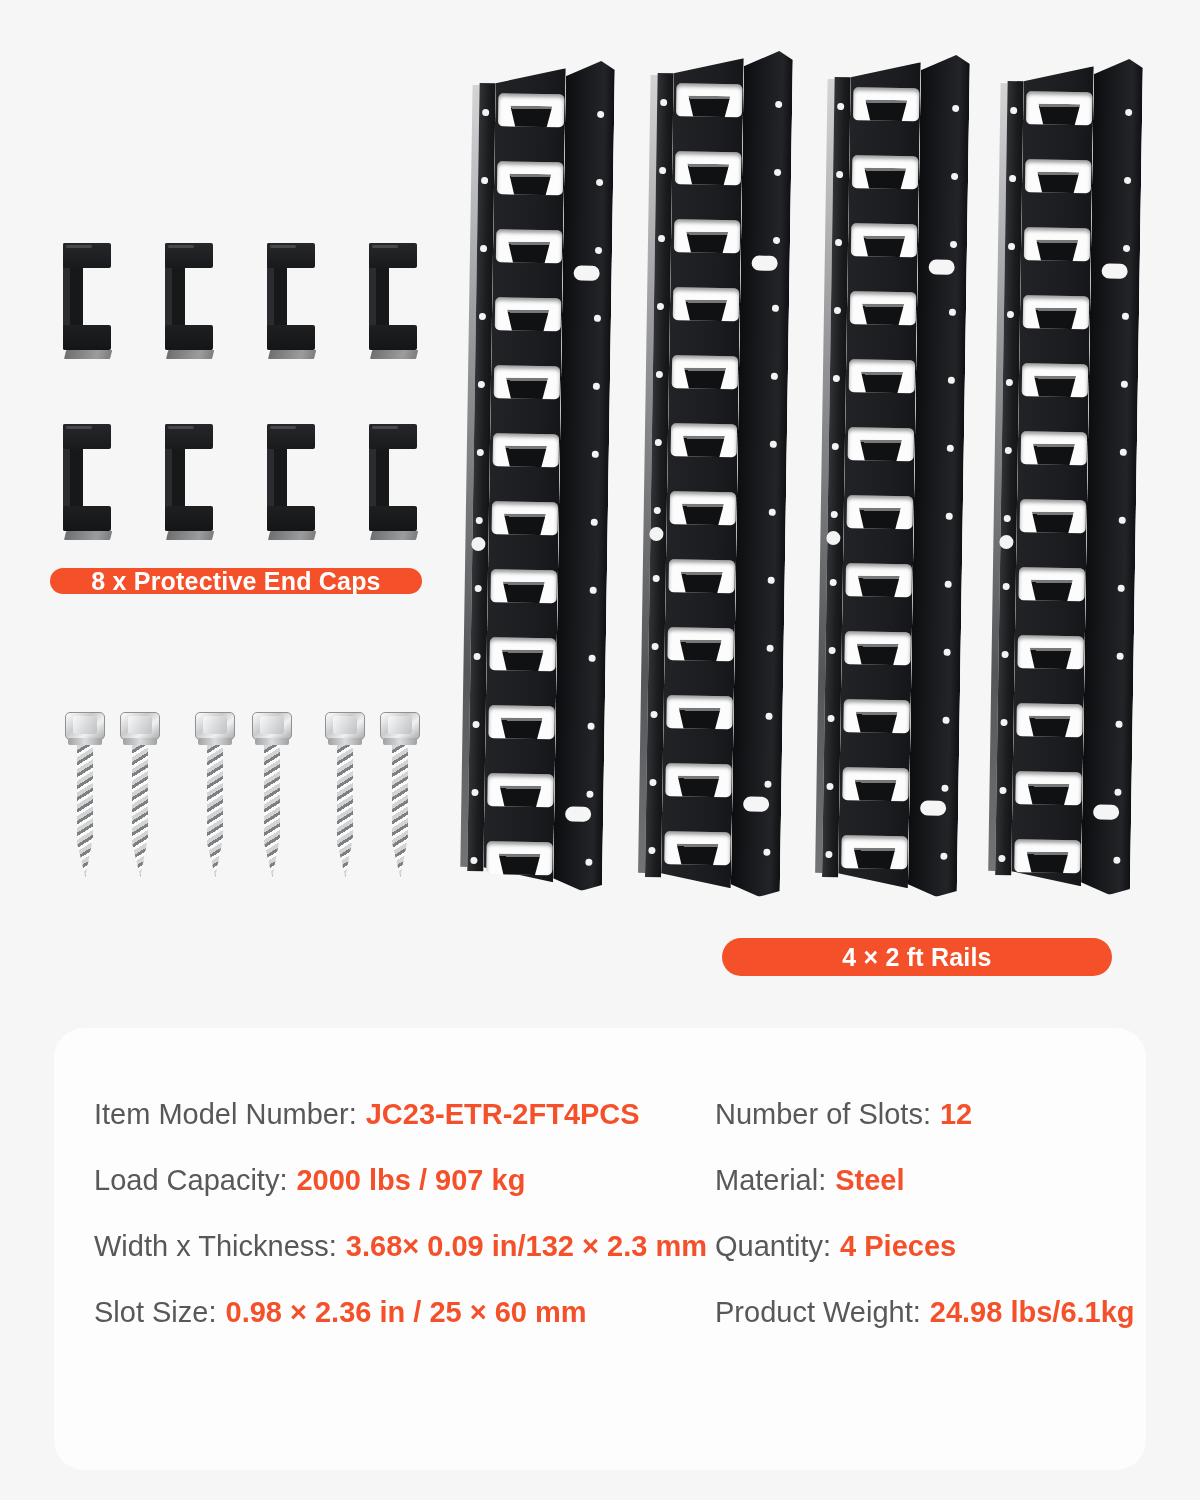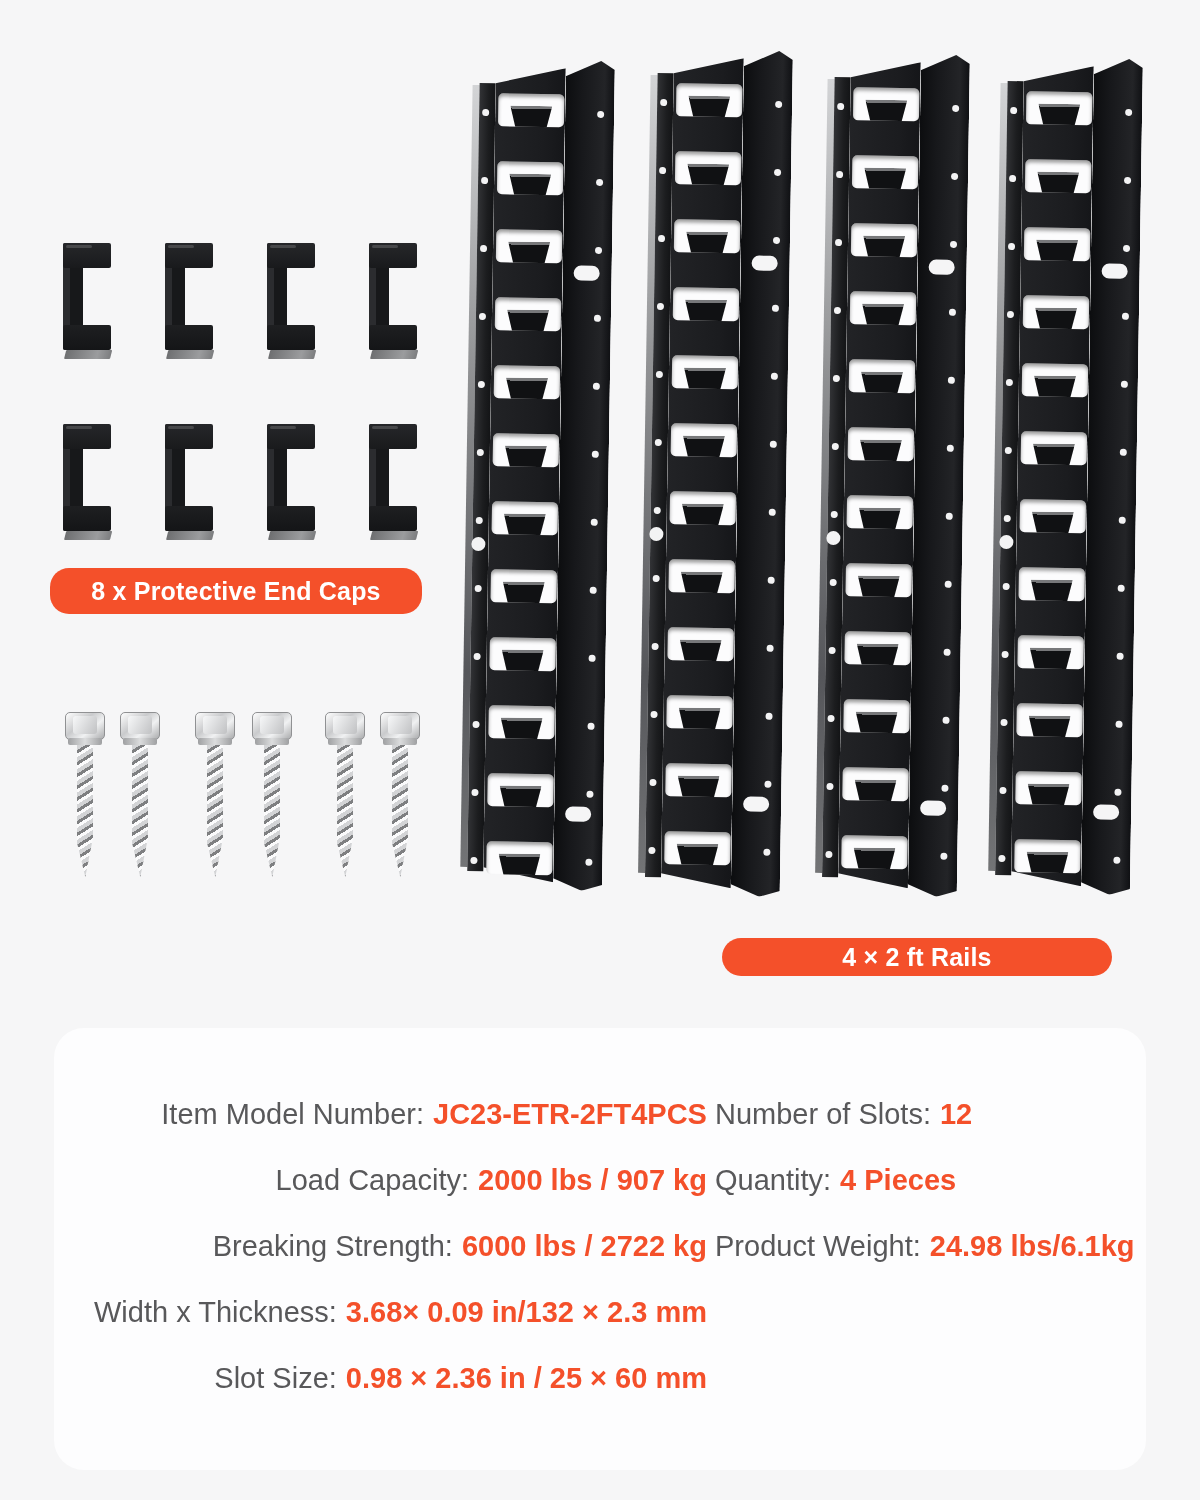--- a/index.html
+++ b/index.html
@@ -10,21 +10,21 @@
   }
   .stage { position:absolute; inset:0; }
 
   
   .pill {
     position:absolute; background:#f4502a; color:#ffffff;
     font-weight:700; font-size:25px; letter-spacing:.2px;
     display:flex; align-items:center; justify-content:center;
     border-radius:19px;
   }
-  #pill-caps   { left:50px;  top:568px; width:372px; height:46px; }
+  #pill-caps   { left:50px;  top:568px; width:372px; height:26px; }
   #pill-screws { left:44px;  top:936px; width:389px; height:38px; }
   #pill-rails  { left:722px; top:938px; width:390px; height:38px; }
 
   
   .cap { position:absolute; width:48px; height:116px; }
   .cap .vbar  { position:absolute; left:0; top:0; width:20px; height:107px;
                 background:linear-gradient(90deg,#2b2c2f 0 7px,#17181a 7px);
                 border-radius:2px 0 0 2px; }
   .cap .arm-t { position:absolute; left:0; top:0; width:48px; height:25px;
                 background:linear-gradient(180deg,#26272a,#191a1c); border-radius:2px; }
@@ -67,21 +67,21 @@
           border-radius:5px; box-shadow:inset 0 3px 4px rgba(0,0,0,.38); overflow:hidden; }
   .slot .tongue { position:absolute; left:12px; right:12px; top:12px; bottom:-1px;
           background:linear-gradient(180deg,#77787a 0 3px,#101113 3px);
           clip-path:polygon(0 0,100% 0,87% 100%,13% 100%); }
   .oval { position:absolute; left:104px; width:26px; height:15px; border-radius:8px; background:#f5f5f6; }
 
   
   .panel { position:absolute; left:54px; top:1028px; width:1092px; height:442px;
            background:#fdfdfe; border-radius:30px; }
   .spec-col { position:absolute; top:70px; }
-  .spec-col.left  { left:40px;text-align:right; }
+  .spec-col.left  { left:40px; }
   .spec-col.right { left:661px; }
   .spec-row { height:32px; line-height:32px; margin-bottom:34px; font-size:29px; white-space:nowrap; }
   .spec-label { color:#58585a; font-weight:400; }
   .spec-value { color:#f4502a; font-weight:700; margin-left:9px; }
 </style>
 </head>
 <body>
 
 <div class="stage">
 
@@ -451,32 +451,32 @@
 
   <div class="panel">
     <div class="spec-col left">
       <div class="spec-row">
         <span class="spec-label">Item Model Number:</span><span class="spec-value">JC23-ETR-2FT4PCS</span>
       </div>
       <div class="spec-row">
         <span class="spec-label">Load Capacity:</span><span class="spec-value">2000 lbs / 907 kg</span>
       </div>
       <div class="spec-row">
-        <span class="spec-label">Breaking Strength:</span><span class="spec-value">6000 lbs / 2722 kg</span>
-      </div>
-      <div class="spec-row">
         <span class="spec-label">Width x Thickness:</span><span class="spec-value">3.68× 0.09 in/132 × 2.3 mm</span>
       </div>
       <div class="spec-row">
         <span class="spec-label">Slot Size:</span><span class="spec-value">0.98 × 2.36 in / 25 × 60 mm</span>
       </div>
     </div>
     <div class="spec-col right">
       <div class="spec-row">
         <span class="spec-label">Number of Slots:</span><span class="spec-value">12</span>
+      </div>
+      <div class="spec-row">
+        <span class="spec-label">Material:</span><span class="spec-value">Steel</span>
       </div>
       <div class="spec-row">
         <span class="spec-label">Quantity:</span><span class="spec-value">4 Pieces</span>
       </div>
       <div class="spec-row">
         <span class="spec-label">Product Weight:</span><span class="spec-value">24.98 lbs/6.1kg</span>
       </div>
     </div>
   </div>
 </div>

